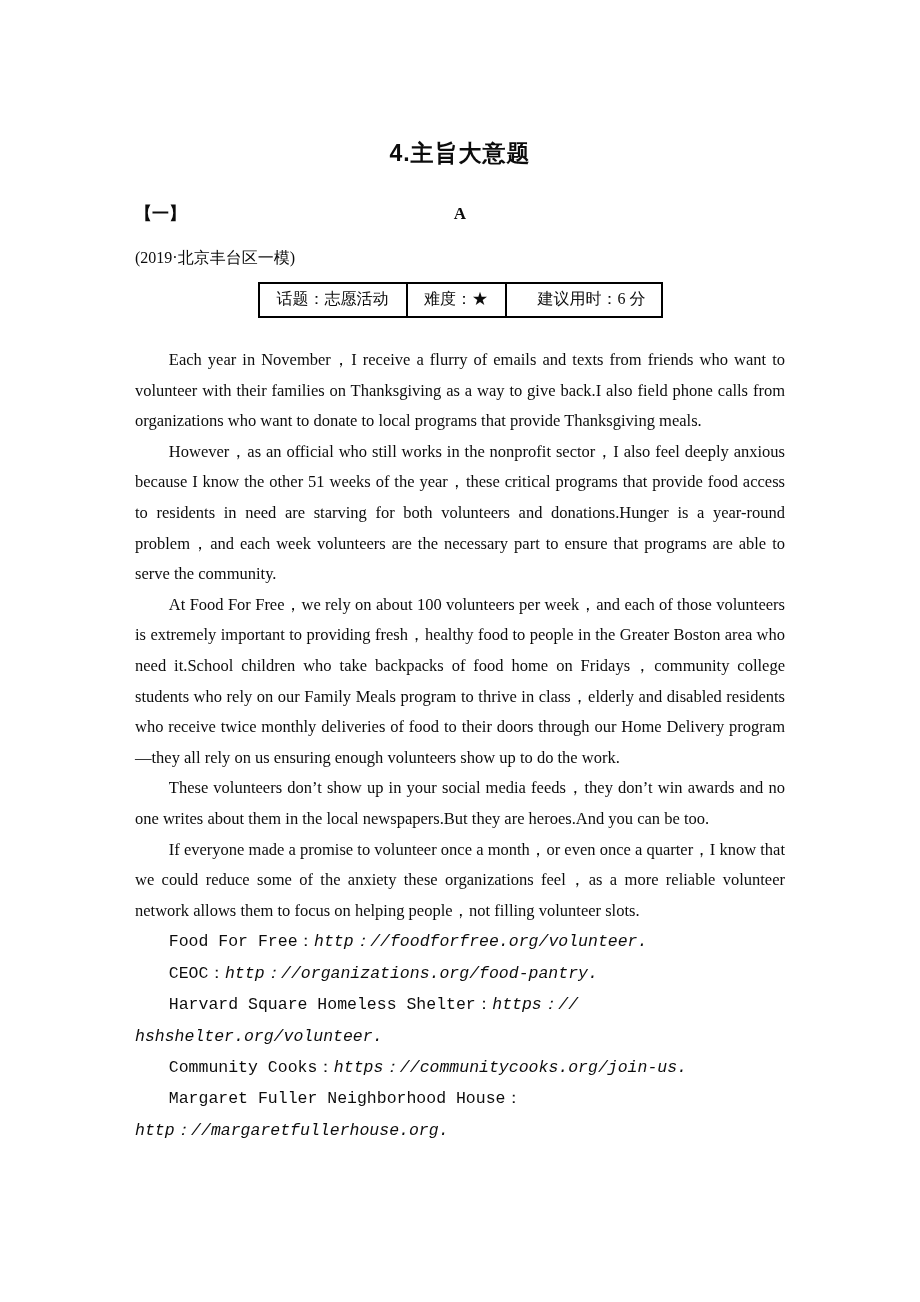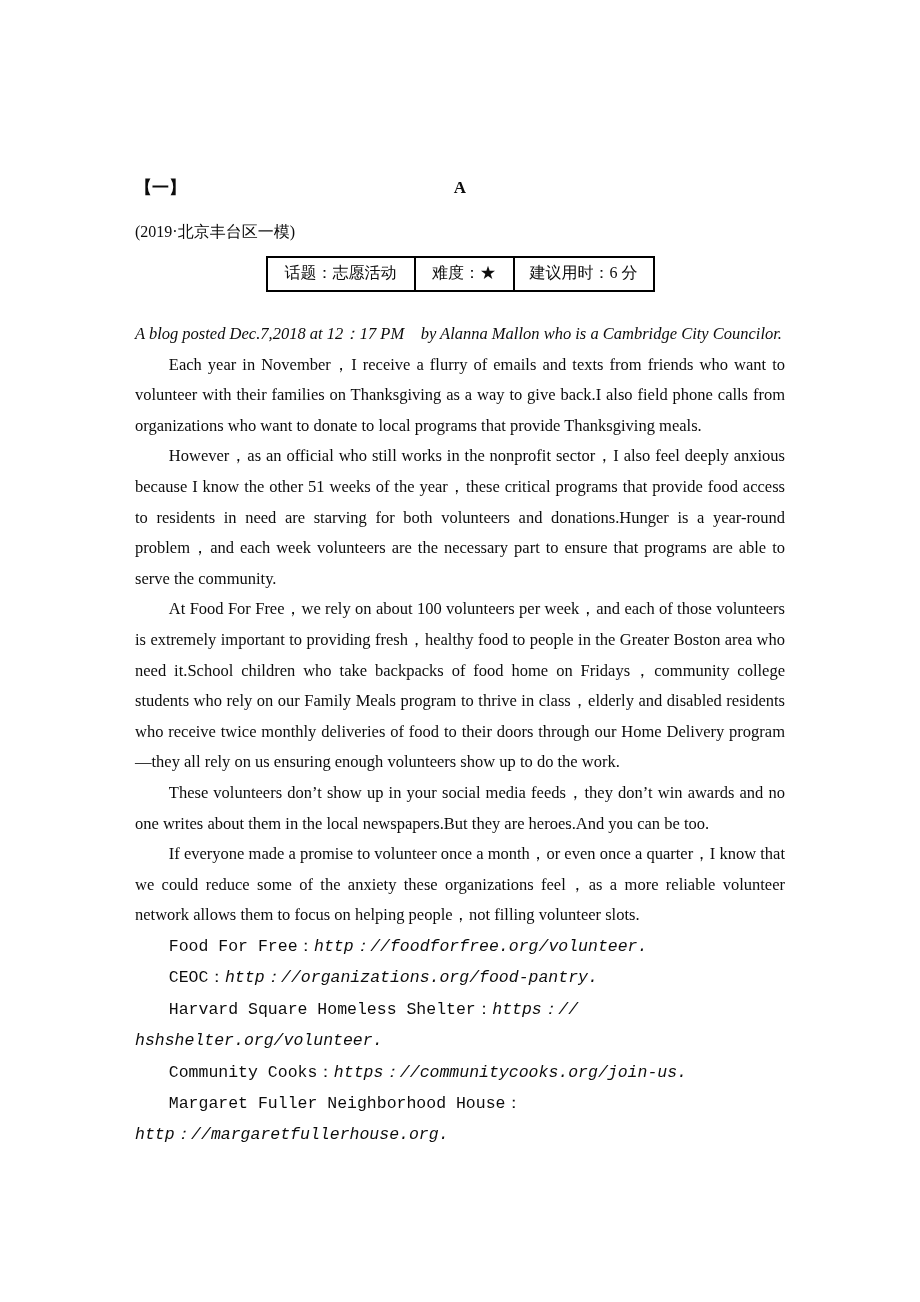--- a/index.html
+++ b/index.html
@@ -63,21 +63,21 @@
   }
   .meta-table td {
     border: 2px solid #000000;
     text-align: center;
     vertical-align: middle;
     font-size: 16px;
     padding: 5px 0 6px 0;
   }
   .meta-table td.c1 { width: 146px; text-align: center; }
   .meta-table td.c2 { width: 97px; }
-  .meta-table td.c3 { width: 138px; }
+  .meta-table td.c3 { width: 138px; padding-left: 16px; }
   .article {
     margin-top: 27px;
     font-size: 16.5px;
     line-height: 30.6px;
   }
   .byline {
     margin: 0;
     font-style: italic;
   }
   .para {
@@ -93,40 +93,40 @@
   }
   .url {
     font-style: italic;
   }
 </style>
 </head>
 <body>
 
 <div class="page">
 
+  <h1 class="title">4.主旨大意题</h1>
 
   <div class="section-row">
     <span class="section-marker">【一】</span>
     <span class="passage-letter">A</span>
   </div>
 
   <div class="source">(2019·北京丰台区一模)</div>
 
   <table class="meta-table">
     <tbody>
       <tr>
         <td class="c1">话题：志愿活动</td>
         <td class="c2">难度：★</td>
         <td class="c3">建议用时：6 分</td>
       </tr>
     </tbody>
   </table>
 
   <div class="article">
-    <p class="byline">A blog posted Dec.7,2018 at 12：17 PM　by Alanna Mallon who is a Cambridge City Councilor.</p>
 
     <p class="para">Each year in November，I receive a flurry of emails and texts from friends who want to volunteer with their families on Thanksgiving as a way to give back.I also field phone calls from organizations who want to donate to local programs that provide Thanksgiving meals.</p>
     <p class="para">However，as an official who still works in the nonprofit sector，I also feel deeply anxious because I know the other 51 weeks of the year，these critical programs that provide food access to residents in need are starving for both volunteers and donations.Hunger is a year-round problem，and each week volunteers are the necessary part to ensure that programs are able to serve the community.</p>
     <p class="para">At Food For Free，we rely on about 100 volunteers per week，and each of those volunteers is extremely important to providing fresh，healthy food to people in the Greater Boston area who need it.School children who take backpacks of food home on Fridays，community college students who rely on our Family Meals program to thrive in class，elderly and disabled residents who receive twice monthly deliveries of food to their doors through our Home Delivery program—they all rely on us ensuring enough volunteers show up to do the work.</p>
     <p class="para">These volunteers don’t show up in your social media feeds，they don’t win awards and no one writes about them in the local newspapers.But they are heroes.And you can be too.</p>
     <p class="para">If everyone made a promise to volunteer once a month，or even once a quarter，I know that we could reduce some of the anxiety these organizations feel，as a more reliable volunteer network allows them to focus on helping people，not filling volunteer slots.</p>
 
     <p class="link-line"><span>Food For Free：</span><span class="url">http：//foodforfree.org/volunteer.</span></p>
     <p class="link-line"><span>CEOC：</span><span class="url">http：//organizations.org/food-pantry.</span></p>
     <p class="link-line"><span>Harvard Square Homeless Shelter：</span><span class="url">https：// hshshelter.org/volunteer.</span></p>

